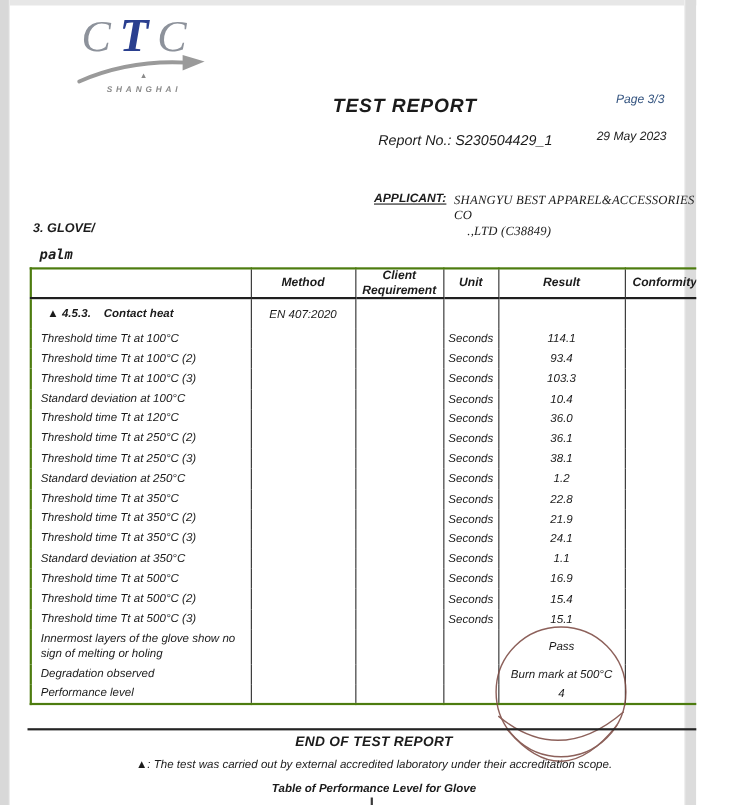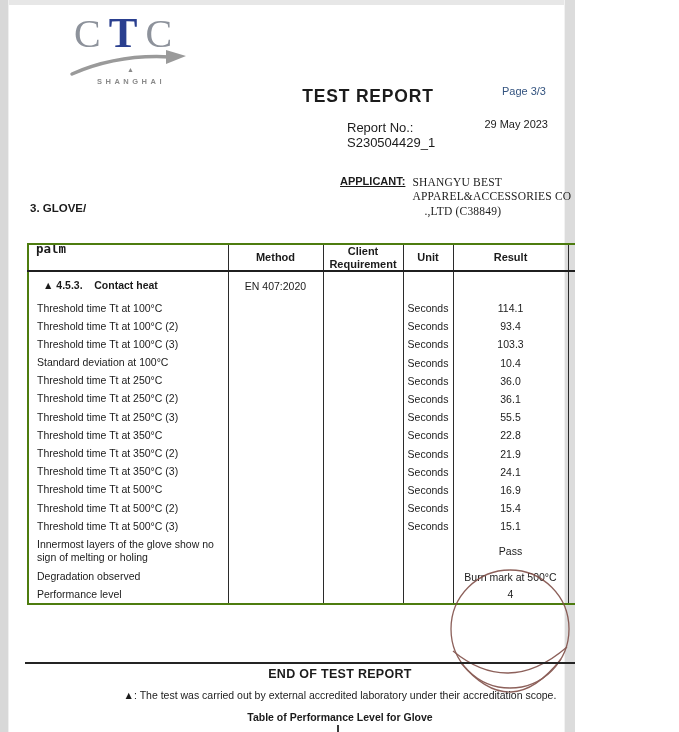--- a/index.html
+++ b/index.html
@@ -1,24 +1,25 @@
 <!DOCTYPE html>
 <html><head>
 <meta charset="utf-8">
 <style>
   * { margin: 0; padding: 0; box-sizing: border-box; }
   html, body { background: #ffffff; }
   body { font-family: "Liberation Sans", sans-serif; color: #1b1b1b; }
 
   .page {
     position: relative;
-    width: 575px;
+    width: 633px;
     height: 732px;
     background: #ffffff;
     overflow: hidden;
+    font-style: italic;
   }
 
   
   .edge-left  { position: absolute; left: 0; top: 0; width: 9px; height: 732px; background: #d8d8d8; border-right: 1px solid #efefef; }
   .edge-top   { position: absolute; left: 9px; top: 0; width: 670px; height: 5px; background: #e7e7e7; }
   .edge-right { position: absolute; right: 0; top: 0; width: 11px; height: 732px; background: #dcdcdc; border-left: 1px solid #f2f2f2; }
 
   
   .logo { position: absolute; left: 66px; top: 8px; width: 130px; height: 78px; }
   .logo-letters { font-family: "Liberation Serif", serif; letter-spacing: 8px; white-space: nowrap; padding-left: 8px; }
@@ -38,21 +39,21 @@
 
   
   .applicant { position: absolute; left: 340px; top: 175px; display: flex; gap: 7px; }
   .applicant-label { font-size: 11px; font-weight: bold; text-decoration: underline; white-space: nowrap; }
   .applicant-value { font-family: "Liberation Serif", serif; font-size: 11.5px; line-height: 1.25; letter-spacing: 0.2px; }
   .applicant-line2 { padding-left: 12px; }
 
   
   .section-heading { position: absolute; left: 30px; top: 202px; font-size: 11.5px; font-weight: bold; }
   .section-sample  { position: absolute; left: 36px; top: 223px; font-family: "DejaVu Sans Mono", monospace;
-                     font-size: 12.5px; font-weight: bold; margin-top: 18px; }
+                     font-size: 12.5px; font-weight: bold; }
 
   
   table.results { position: absolute; left: 27px; top: 243px; width: 613px;
                   border-collapse: collapse; table-layout: fixed;
                   border: 2px solid #4d7c0f; }
   table.results th, table.results td { border-left: 1px solid #2b2b2b; border-right: 1px solid #2b2b2b; padding: 0; vertical-align: middle; }
   table.results thead th { border-bottom: 2px solid #1f1f1f; height: 27px;
                            font-size: 11px; font-weight: bold; text-align: center; line-height: 1.1; }
   table.results tbody tr { height: 18.2px; margin-left: 40px; }
   table.results tbody tr.row-first { height: 28px; }
@@ -165,41 +166,49 @@
         </tr>
         <tr>
           <td class="c0">Standard deviation at 100°C</td>
           <td class="c1"></td>
           <td class="c2"></td>
           <td class="c3">Seconds</td>
           <td class="c4">10.4</td>
           <td class="c5"></td>
         </tr>
         <tr>
-          <td class="c0">Threshold time Tt at 250°C</td>
+          <td class="c0">Threshold time Tt at 120°C</td>
           <td class="c1"></td>
           <td class="c2"></td>
           <td class="c3">Seconds</td>
           <td class="c4">36.0</td>
           <td class="c5"></td>
         </tr>
         <tr>
           <td class="c0">Threshold time Tt at 250°C (2)</td>
           <td class="c1"></td>
           <td class="c2"></td>
           <td class="c3">Seconds</td>
           <td class="c4">36.1</td>
           <td class="c5"></td>
         </tr>
         <tr>
           <td class="c0">Threshold time Tt at 250°C (3)</td>
           <td class="c1"></td>
           <td class="c2"></td>
           <td class="c3">Seconds</td>
-          <td class="c4">55.5</td>
+          <td class="c4">38.1</td>
+          <td class="c5"></td>
+        </tr>
+        <tr>
+          <td class="c0">Standard deviation at 250°C</td>
+          <td class="c1"></td>
+          <td class="c2"></td>
+          <td class="c3">Seconds</td>
+          <td class="c4">1.2</td>
           <td class="c5"></td>
         </tr>
         <tr>
           <td class="c0">Threshold time Tt at 350°C</td>
           <td class="c1"></td>
           <td class="c2"></td>
           <td class="c3">Seconds</td>
           <td class="c4">22.8</td>
           <td class="c5"></td>
         </tr>
@@ -210,20 +219,28 @@
           <td class="c3">Seconds</td>
           <td class="c4">21.9</td>
           <td class="c5"></td>
         </tr>
         <tr>
           <td class="c0">Threshold time Tt at 350°C (3)</td>
           <td class="c1"></td>
           <td class="c2"></td>
           <td class="c3">Seconds</td>
           <td class="c4">24.1</td>
+          <td class="c5"></td>
+        </tr>
+        <tr>
+          <td class="c0">Standard deviation at 350°C</td>
+          <td class="c1"></td>
+          <td class="c2"></td>
+          <td class="c3">Seconds</td>
+          <td class="c4">1.1</td>
           <td class="c5"></td>
         </tr>
         <tr>
           <td class="c0">Threshold time Tt at 500°C</td>
           <td class="c1"></td>
           <td class="c2"></td>
           <td class="c3">Seconds</td>
           <td class="c4">16.9</td>
           <td class="c5"></td>
         </tr>

